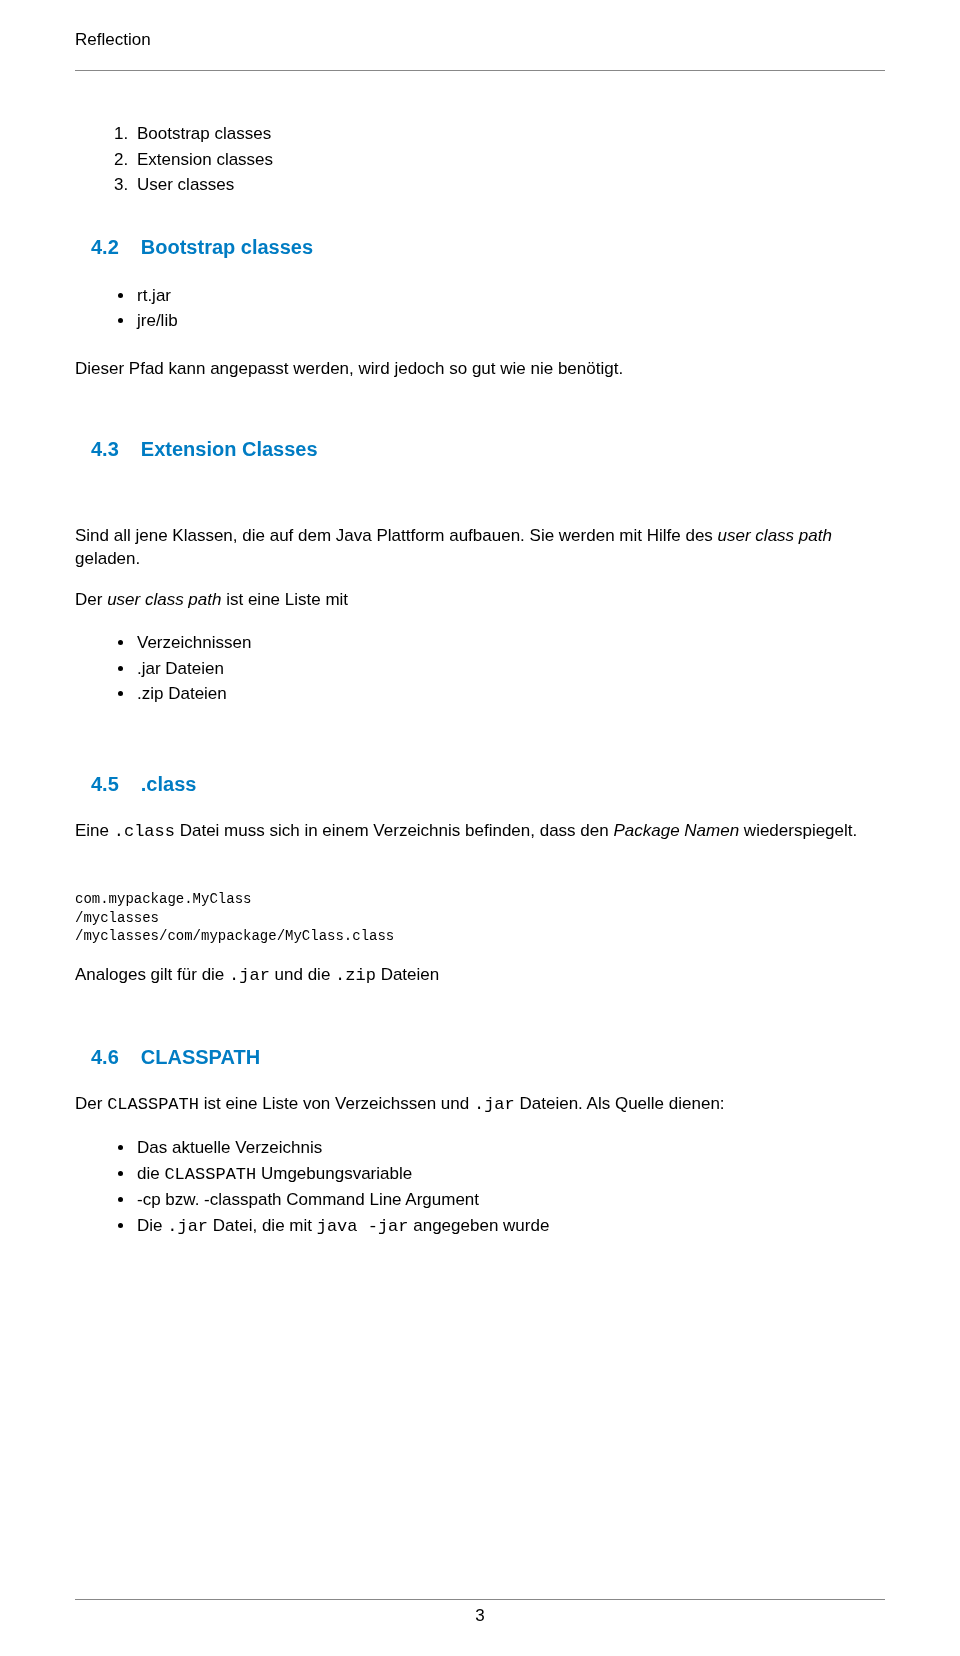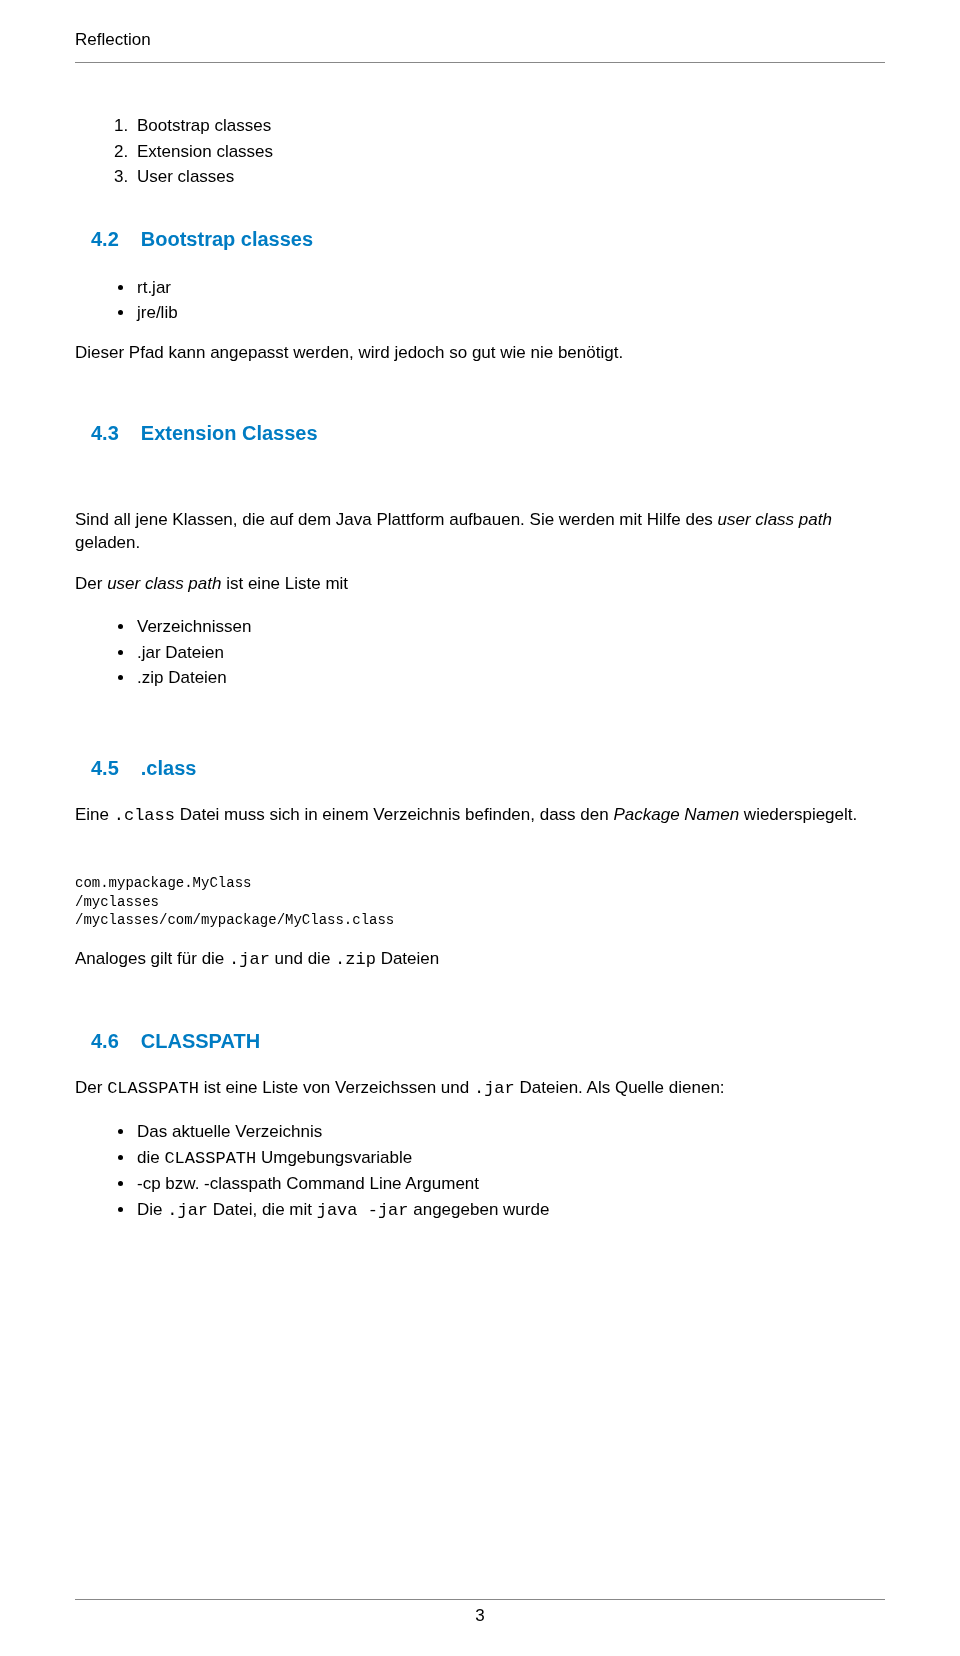--- a/index.html
+++ b/index.html
@@ -11,21 +11,21 @@
     width: 960px;
   }
   .page {
     padding: 30px 75px 40px 75px;
     box-sizing: border-box;
     width: 960px;
     min-height: 1656px;
     position: relative;
   }
   .header-area {
-    padding-bottom: 12px;
+    padding-bottom: 20px;
     border-bottom: 1px solid #888;
     margin-bottom: 50px;
   }
   .header-title {
     font-size: 17px;
     color: #000;
   }
   .ordered-list {
     margin: 0 0 38px 0;
     padding-left: 58px;
@@ -50,21 +50,21 @@
     margin: 0 0 18px 0;
   }
   .bullet-list {
     list-style-type: disc;
     margin: 0 0 38px 0;
     padding-left: 60px;
     font-size: 17px;
     line-height: 1.5;
   }
   .bullet-list.tight {
-    margin-bottom: 16px;
+    margin-bottom: 24px;
   }
   .bullet-list li {
     padding-left: 2px;
   }
   .mono {
     font-family: "Courier New", Courier, monospace;
     font-size: 17px;
   }
   .monoblock {
     font-family: "Courier New", Courier, monospace;

